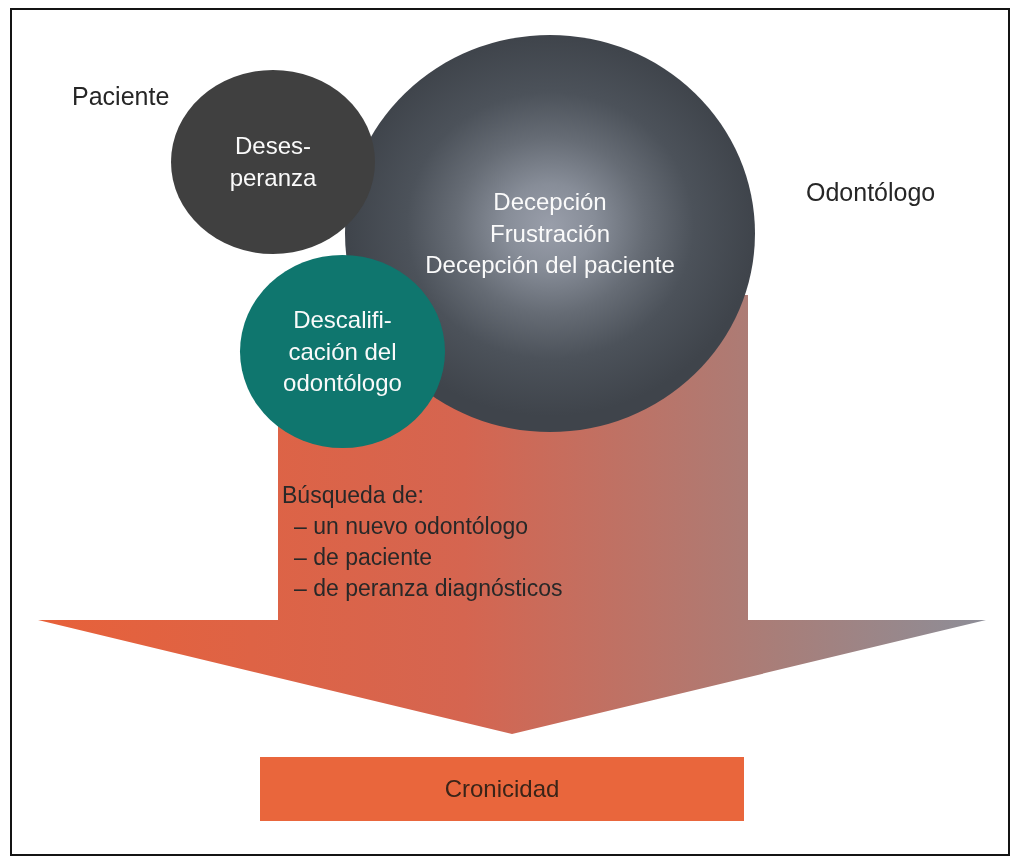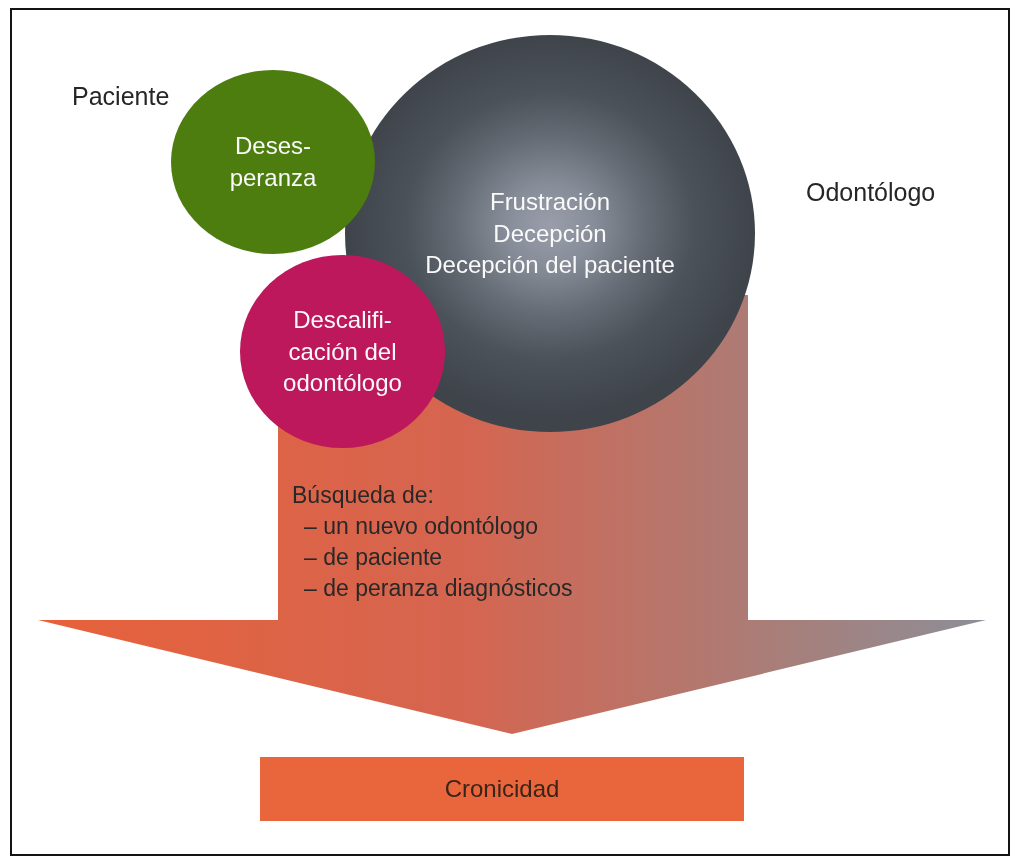--- a/index.html
+++ b/index.html
@@ -52,43 +52,43 @@
     justify-content: center;
     text-align: center;
     color: #fafafa;
     line-height: 1.32;
   }
   .circle span { display: block; }
 
   .circle-despair {
     left: 171px; top: 70px;
     width: 204px; height: 184px;
-    background: #4d7c0f;
+    background: #404040;
     font-size: 24px;
     z-index: 4;
   }
   .circle-frustration {
     left: 345px; top: 35px;
     width: 410px; height: 397px;
     background: radial-gradient(closest-side at 50% 48%,
       #999eaa 0%, #878d98 22%, #666c75 46%, #4c525a 70%, #3f444b 100%);
     font-size: 24px;
     z-index: 3;
   }
   .circle-disqualification {
     left: 240px; top: 255px;
     width: 205px; height: 193px;
-    background: #be185d;
+    background: #0f766e;
     font-size: 24px;
     z-index: 4;
   }
 
   .search-block {
     position: absolute;
-    left: 292px;
+    left: 282px;
     top: 480px;
     z-index: 5;
     color: #282828;
     font-size: 23px;
     line-height: 31px;
   }
   .search-block .search-title { display: block; }
   .search-block .search-item  { display: block; margin-left: 12px; }
 
   .outcome-box {
@@ -127,22 +127,22 @@
 
   <div class="side-label label-patient">Paciente</div>
   <div class="side-label label-dentist">Odontólogo</div>
 
   <div class="circle circle-despair">
     <span>Deses-</span>
     <span>peranza</span>
   </div>
 
   <div class="circle circle-frustration">
+    <span>Decepción</span>
     <span>Frustración</span>
-    <span>Decepción</span>
     <span>Decepción del paciente</span>
   </div>
 
   <div class="circle circle-disqualification">
     <span>Descalifi-</span>
     <span>cación del</span>
     <span>odontólogo</span>
   </div>
 
   <div class="search-block">

